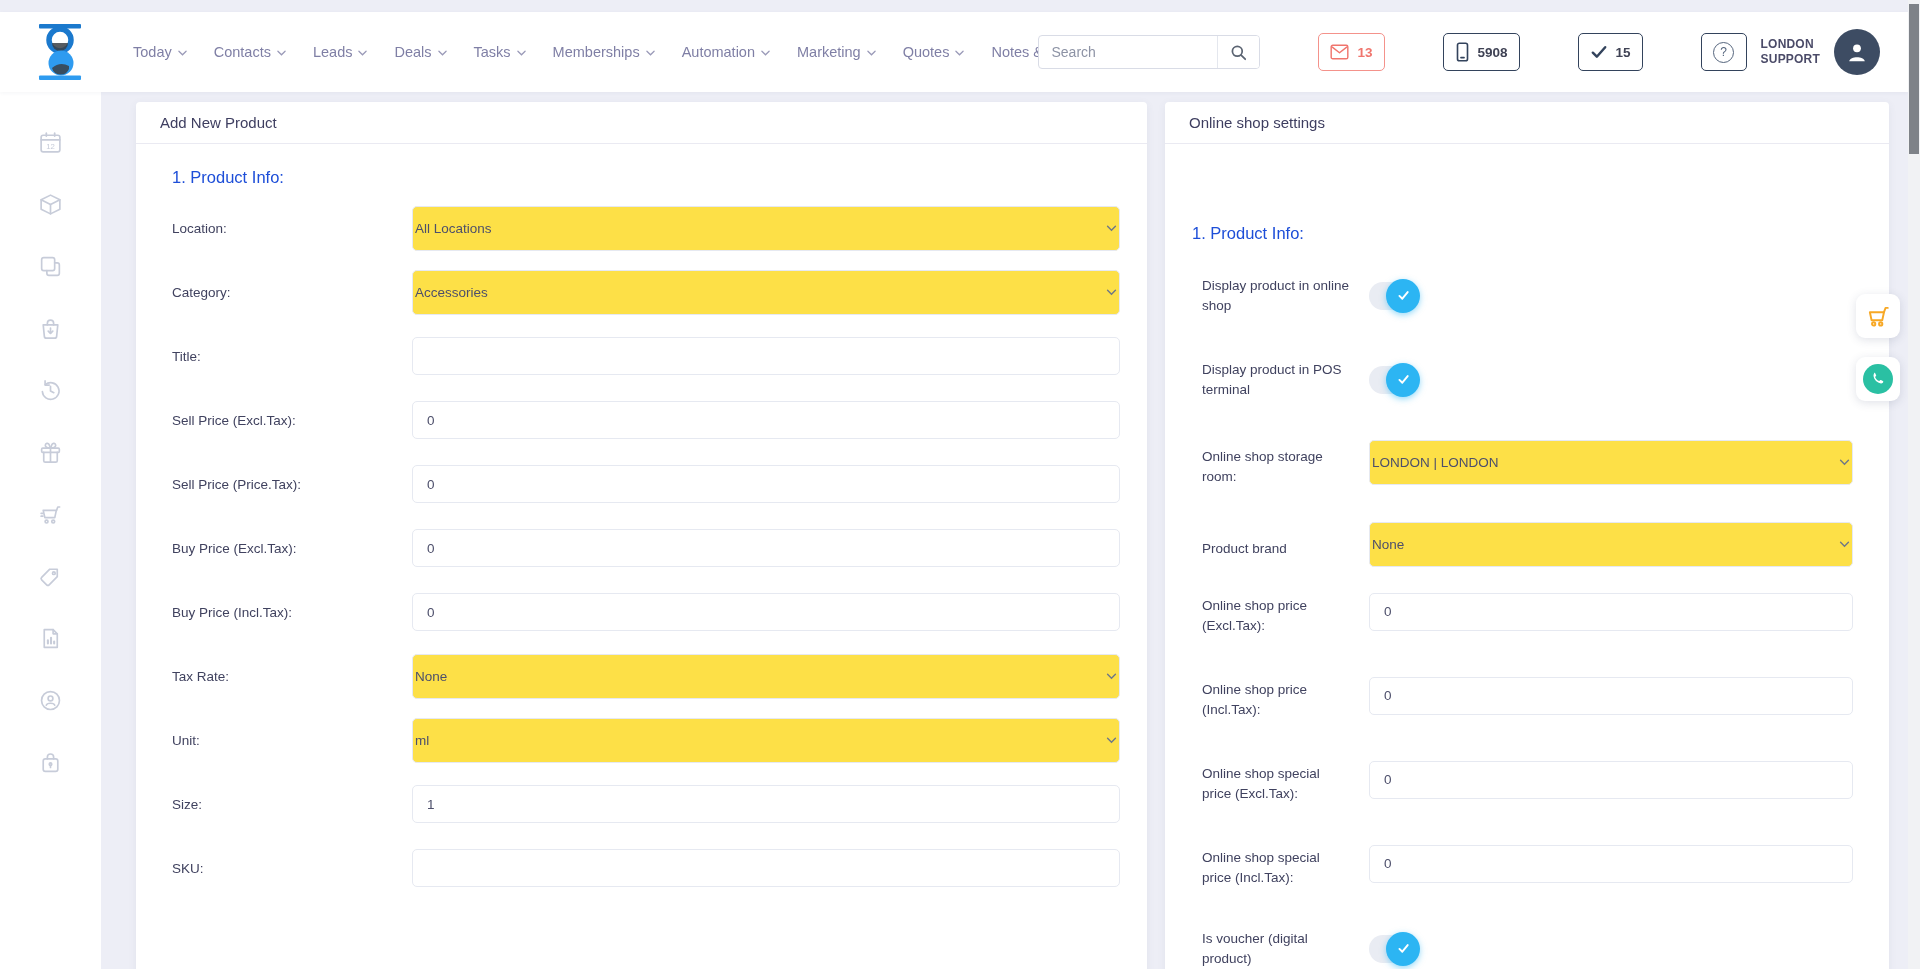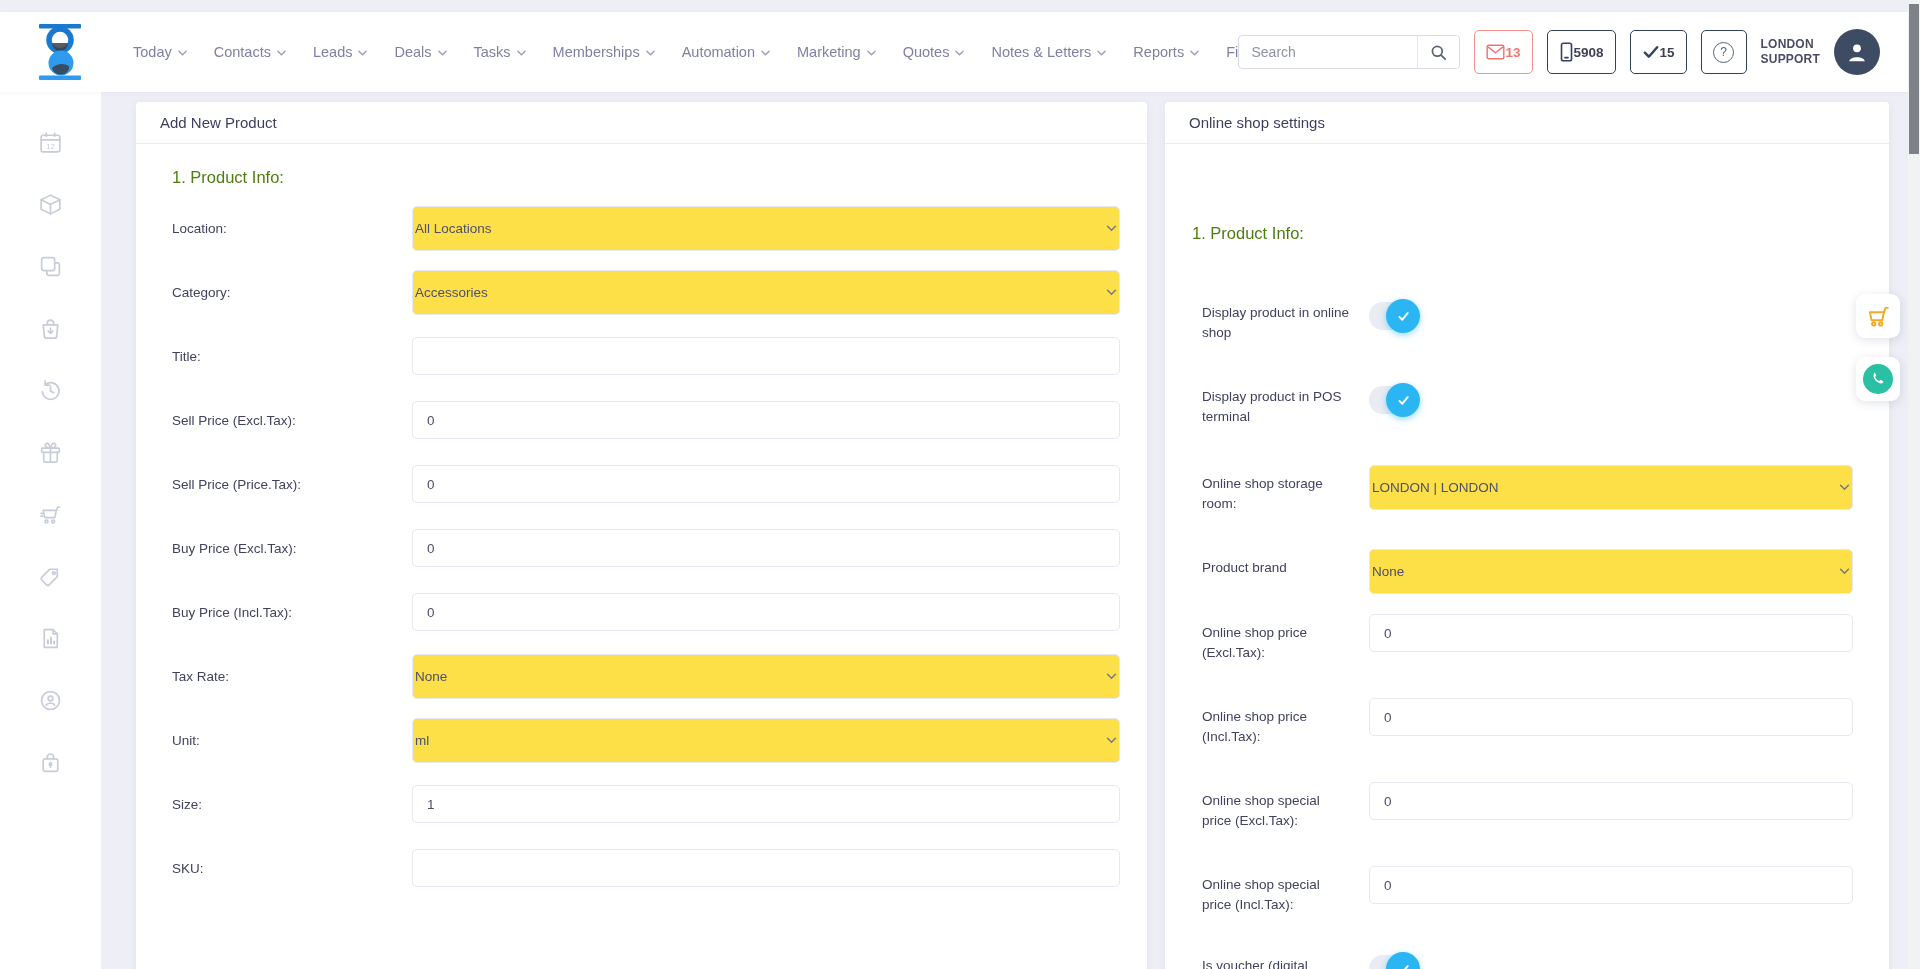--- a/index.html
+++ b/index.html
@@ -21,23 +21,23 @@
     display:flex; align-items:center; gap:14px; }
   .search-box { width:222px; height:34px; border:1px solid #d9dce6;
     border-radius:4px; display:flex; align-items:center; overflow:hidden;
     background:#fff; }
   .search-box input { flex:1; border:none; outline:none; padding:0 12px;
     font-size:14px; color:#555; font-family:inherit; min-width:0; }
   .search-box input::placeholder { color:#8d93a5; }
   .search-btn { width:42px; height:100%; display:flex; align-items:center;
     justify-content:center; border-left:1px solid #e4e7ee; background:#fff; cursor:pointer; }
 
-  .badge { height:44px; border-radius:5px; border:1.5px solid #33435c;
-    display:flex; align-items:center; padding:0 11px; background:#fff;
-    font-size:13.5px; font-weight:700; color:#3f4254; cursor:pointer; }
+  .badge { height:38px; border-radius:5px; border:1.5px solid #33435c;
+    display:flex; align-items:center; gap:8px; padding:0 11px; background:#fff;
+    font-size:13.5px; font-weight:700; color:#3f4254; cursor:pointer;margin-left:44px; }
   .badge.mail { border-color:#f4928b; color:#f0756d; }
   .badge.help { width:46px; justify-content:center; }
   .help-circle { width:21px; height:21px; border:1.3px solid #55657d; border-radius:50%;
     display:flex; align-items:center; justify-content:center; font-size:12px;
     color:#55657d; font-weight:400; }
   .user-name { font-size:12px; font-weight:700; color:#4b4b68; line-height:15px;
     text-align:left; letter-spacing:.2px; }
   .avatar { width:46px; height:46px; border-radius:50%; background:#3d4c63;
     display:flex; align-items:center; justify-content:center; cursor:pointer; }
 
@@ -50,36 +50,36 @@
   .side-icon svg { width:25px; height:25px; }
 
   
   .card { position:absolute; top:102px; background:#fff; border-radius:4px;
     box-shadow:0 2px 8px rgba(70,80,120,.07); height:1100px; }
   .card-left  { left:136px; width:1011px; }
   .card-right { left:1165px; width:724px; }
   .card-header { height:42px; display:flex; align-items:center; padding:0 24px;
     border-bottom:1px solid #eaeaf2; font-size:15px; color:#3e3e60; }
   .card-body { padding:24px 27px 0 36px; position:relative; }
-  .section-title { font-size:16.5px; color:#4d7c0f; margin-bottom:22px; }
+  .section-title { font-size:16.5px; color:#1d4ed8; margin-bottom:22px; }
 
   
   .row-l { display:flex; align-items:center; height:38px; margin-bottom:26px;margin-top:12px; }
   .row-l .lbl { flex:0 0 240px; font-size:13.5px; color:#40425f; padding-right:14px; }
   .ctl-wrap { flex:1; }
 
   .tb-input { width:100%; height:38px; border:1px solid #e6e9f1; border-radius:5px;
     padding:0 14px; font-size:13.5px; color:#4d4f6b; outline:none; background:#fff;
     font-family:inherit; }
   .tb-select { width:100%; height:45px; border:1px solid #e6e9f1; border-radius:5px;
     background:#fde047; display:flex; align-items:center; justify-content:space-between;
     padding:0 2px; font-size:13.5px; color:#4d4f6b; cursor:pointer; }
 
   
-  .row-r { position:absolute; left:37px; width:651px; display:flex; align-items:flex-start;margin-top:27px; }
+  .row-r { position:absolute; left:37px; width:651px; display:flex; align-items:center; }
   .row-r .lbl { flex:0 0 167px; font-size:13.5px; color:#40425f; line-height:20px;
     padding-right:18px; }
   .row-r .ctl-wrap { flex:1; }
   .row-r.is-toggle .lbl { padding-top:4px; }
   .row-r.is-ctl .lbl { padding-top:9px; }
 
   .toggle { position:relative; width:46px; height:28px; border-radius:14px;
     background:#e9ecf3; cursor:pointer; margin-top:3px; }
   .toggle .knob { position:absolute; right:-5px; top:-3px; width:34px; height:34px;
     border-radius:50%; background:#2cb5f3; display:flex; align-items:center;

